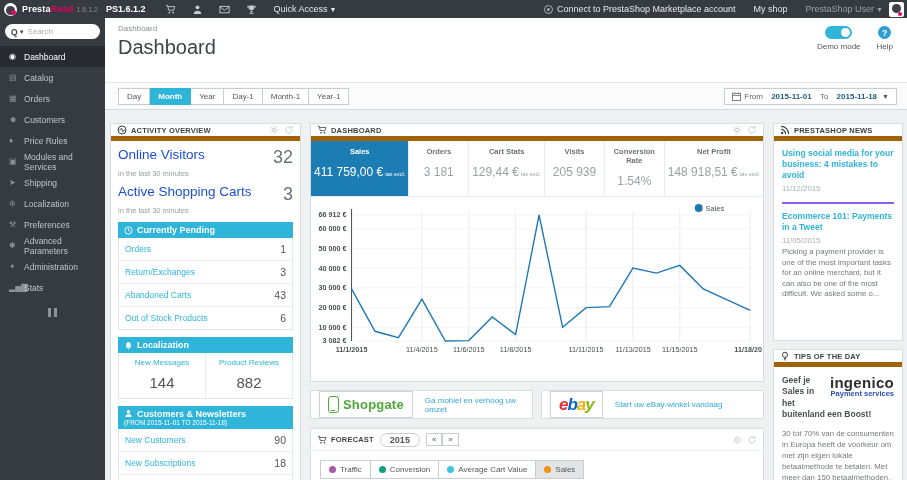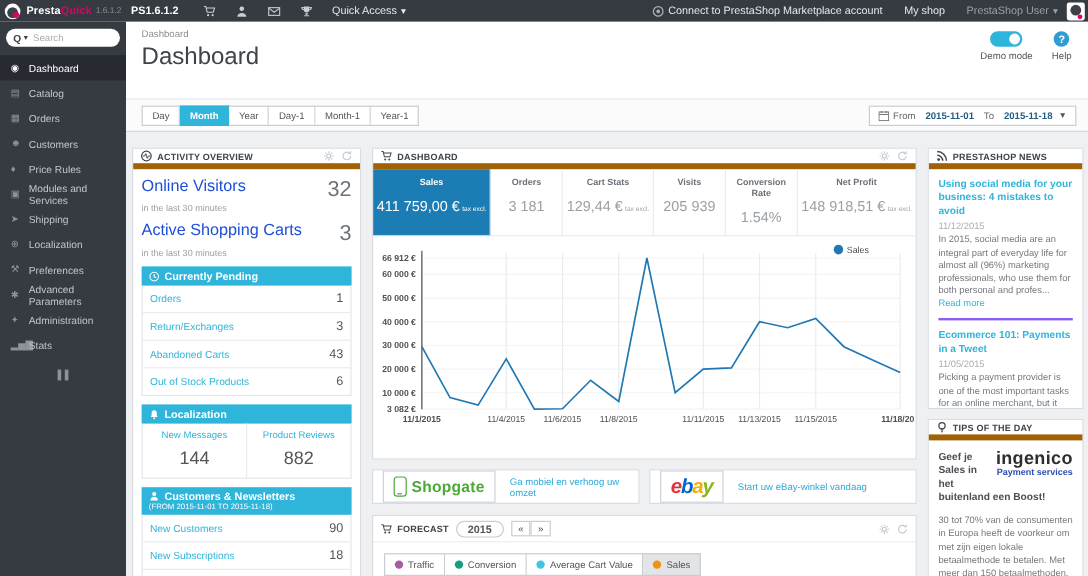--- a/index.html
+++ b/index.html
@@ -154,21 +154,21 @@
   .ingenico-name { font-size:15px; font-weight:bold; color:#2e2e2e; letter-spacing:.3px; line-height:1;}
   .ingenico-tag { font-size:7.5px; font-weight:bold; color:#2a4db5; line-height:1.1; }
   .tips-headline { font-size:8.5px; font-weight:bold; color:#4a4f54; line-height:1.35; }
   .tips-text { clear:none; color:#75797d; font-size:7.8px; line-height:1.4; margin-top:8px; }
 </style>
 </head>
 <body>
 
 <div class="topbar">
   <span class="logo-circle"></span>
-  <span class="brand"><span>Presta</span><span class="pink">Quick</span></span>
+  <span class="brand"><span>Presta</span><span class="pink">Read</span></span>
   <span class="brand-ver">1.6.1.2</span>
   <span class="shop-code">PS1.6.1.2</span>
   <span class="tb-icon">
       <svg viewBox="0 0 12 12">
         <path d="M1 1.5h1.7l1.3 5.3h5.5l1.2-3.9H3.3" fill="none" stroke="#c9ccd0" stroke-width="1"></path>
         <circle cx="4.8" cy="9.4" r="1" fill="#c9ccd0"></circle>
         <circle cx="8.9" cy="9.4" r="1" fill="#c9ccd0"></circle>
       </svg>
     </span>
   <span class="tb-icon">
@@ -584,21 +584,20 @@
                 <circle cx="2.2" cy="8" r="1.2" fill="#3e4248"></circle>
                 <path d="M1 4.4a4.6 4.6 0 0 1 4.6 4.6M1 1.3a7.7 7.7 0 0 1 7.7 7.7" fill="none" stroke="#3e4248" stroke-width="1.2"></path>
               </svg>
             </span>
           <span class="panel-title">PRESTASHOP NEWS</span>
         </div>
         <div class="news-body">
           <div class="news-item">
             <a class="news-title">Using social media for your business: 4 mistakes to avoid</a>
             <div class="news-date">11/12/2015</div>
-            <div class="news-text"><span>In 2015, social media are an integral part of everyday life for almost all (96%) marketing professionals, who use them for both personal and profes...</span> <span class="read-more">Read more</span></div>
           </div>
           <div class="news-item">
             <a class="news-title">Ecommerce 101: Payments in a Tweet</a>
             <div class="news-date">11/05/2015</div>
             <div class="news-text"><span>Picking a payment provider is one of the most important tasks for an online merchant, but it can also be one of the most difficult. We asked some o...</span> </div>
           </div>
 
         </div>
       </div>
 

